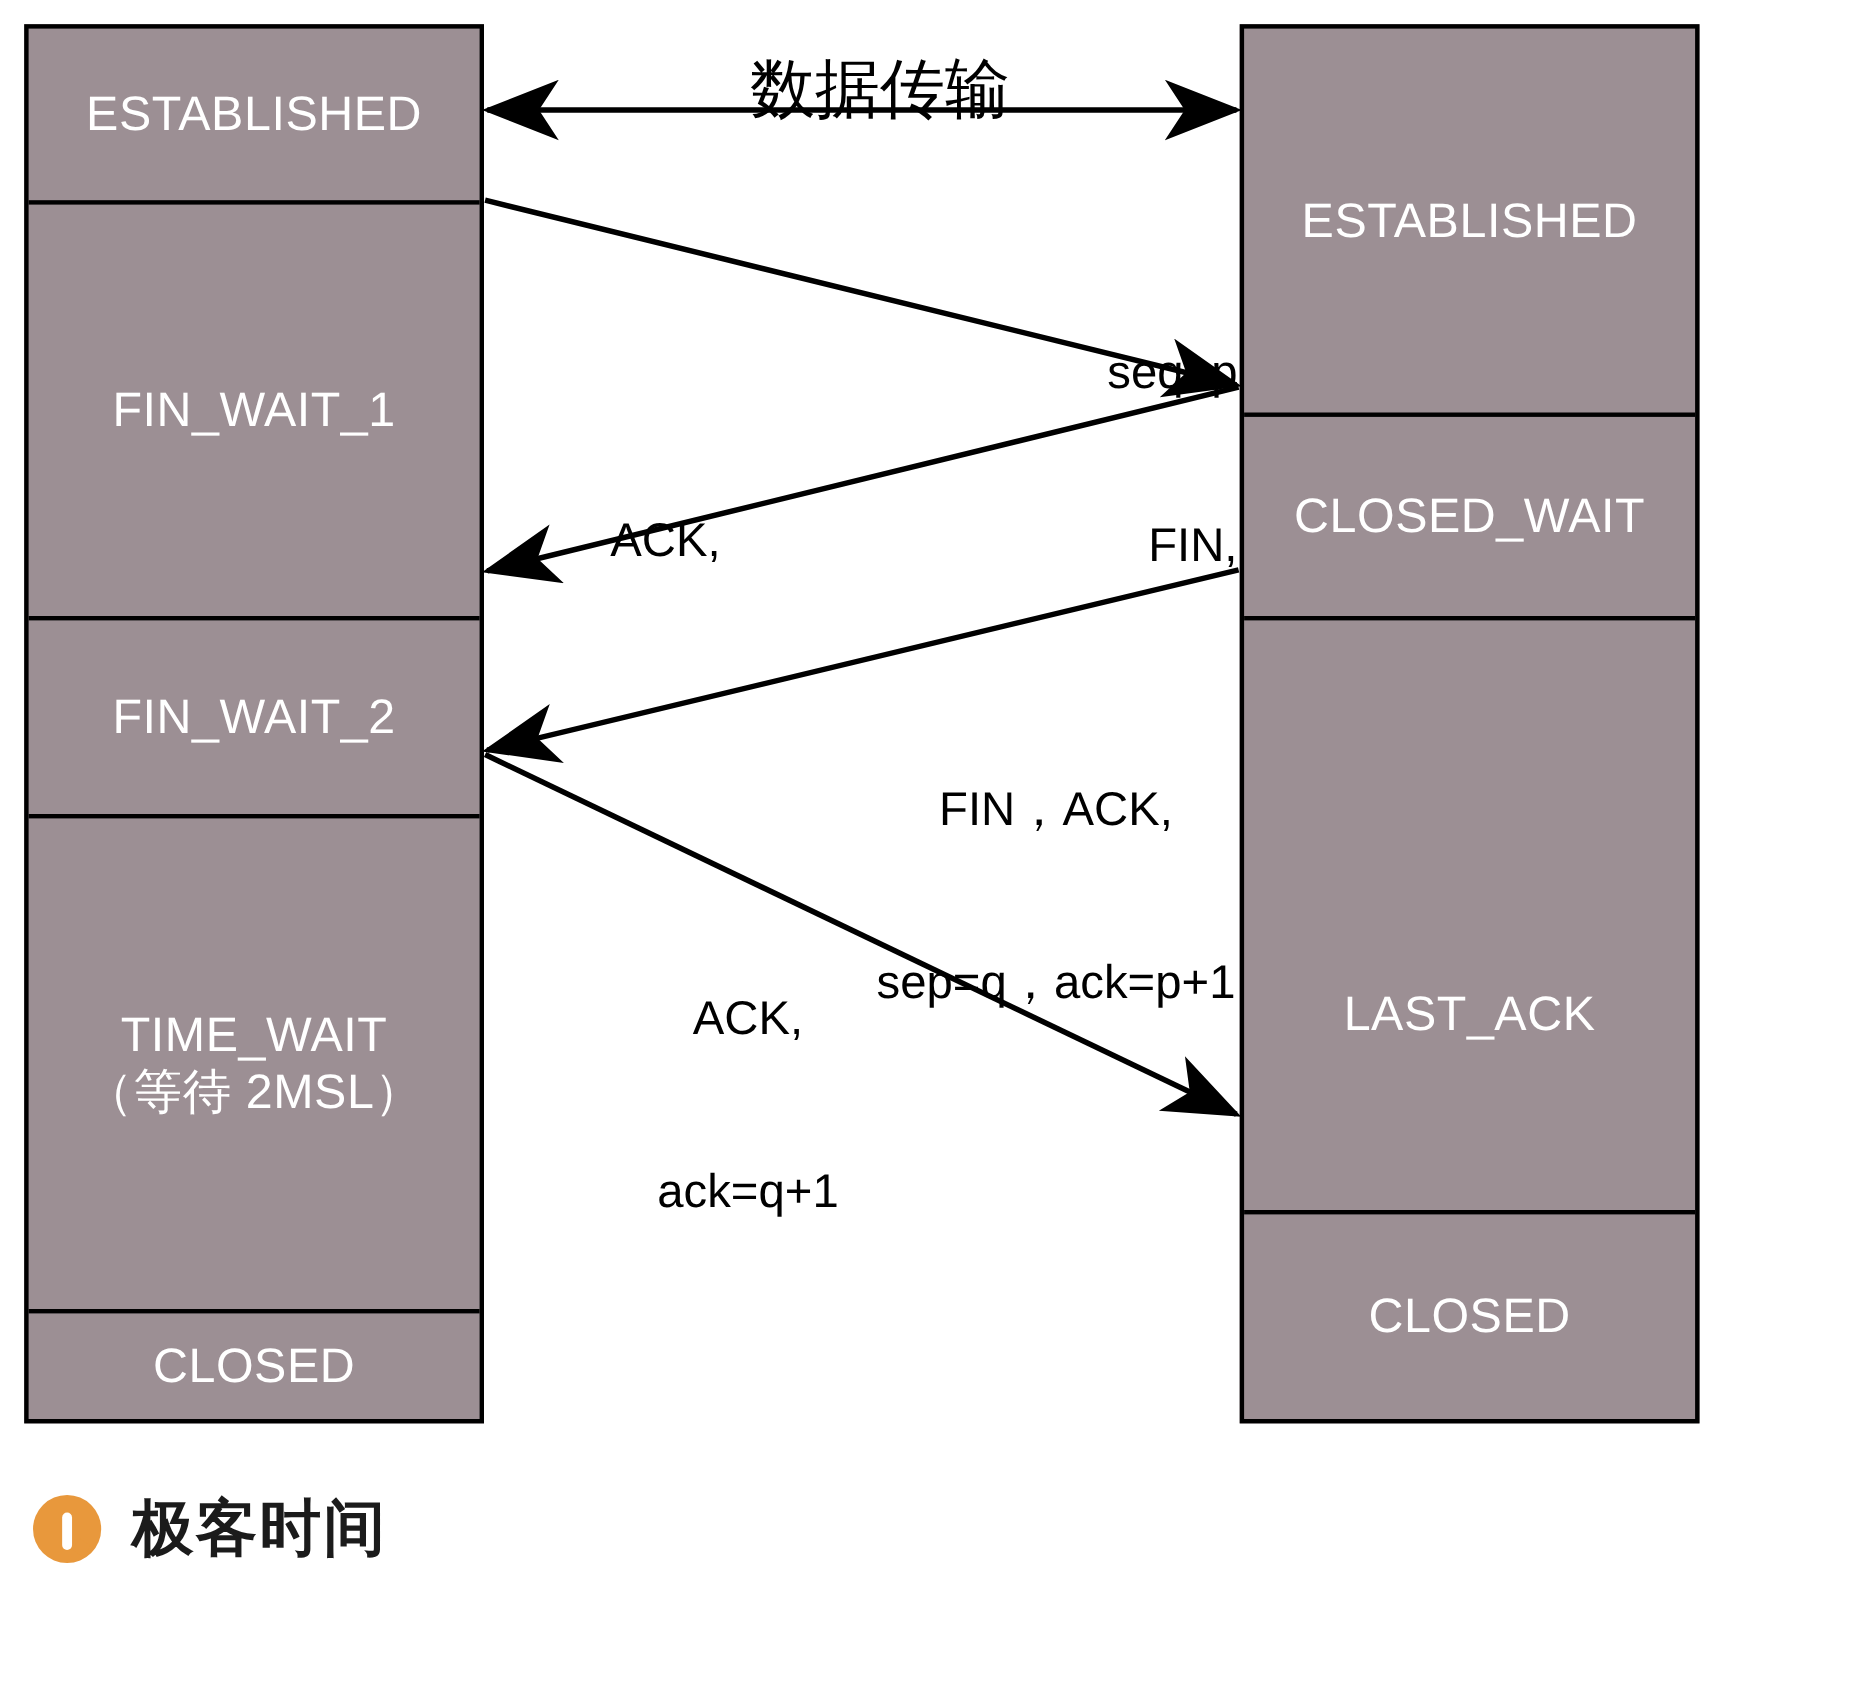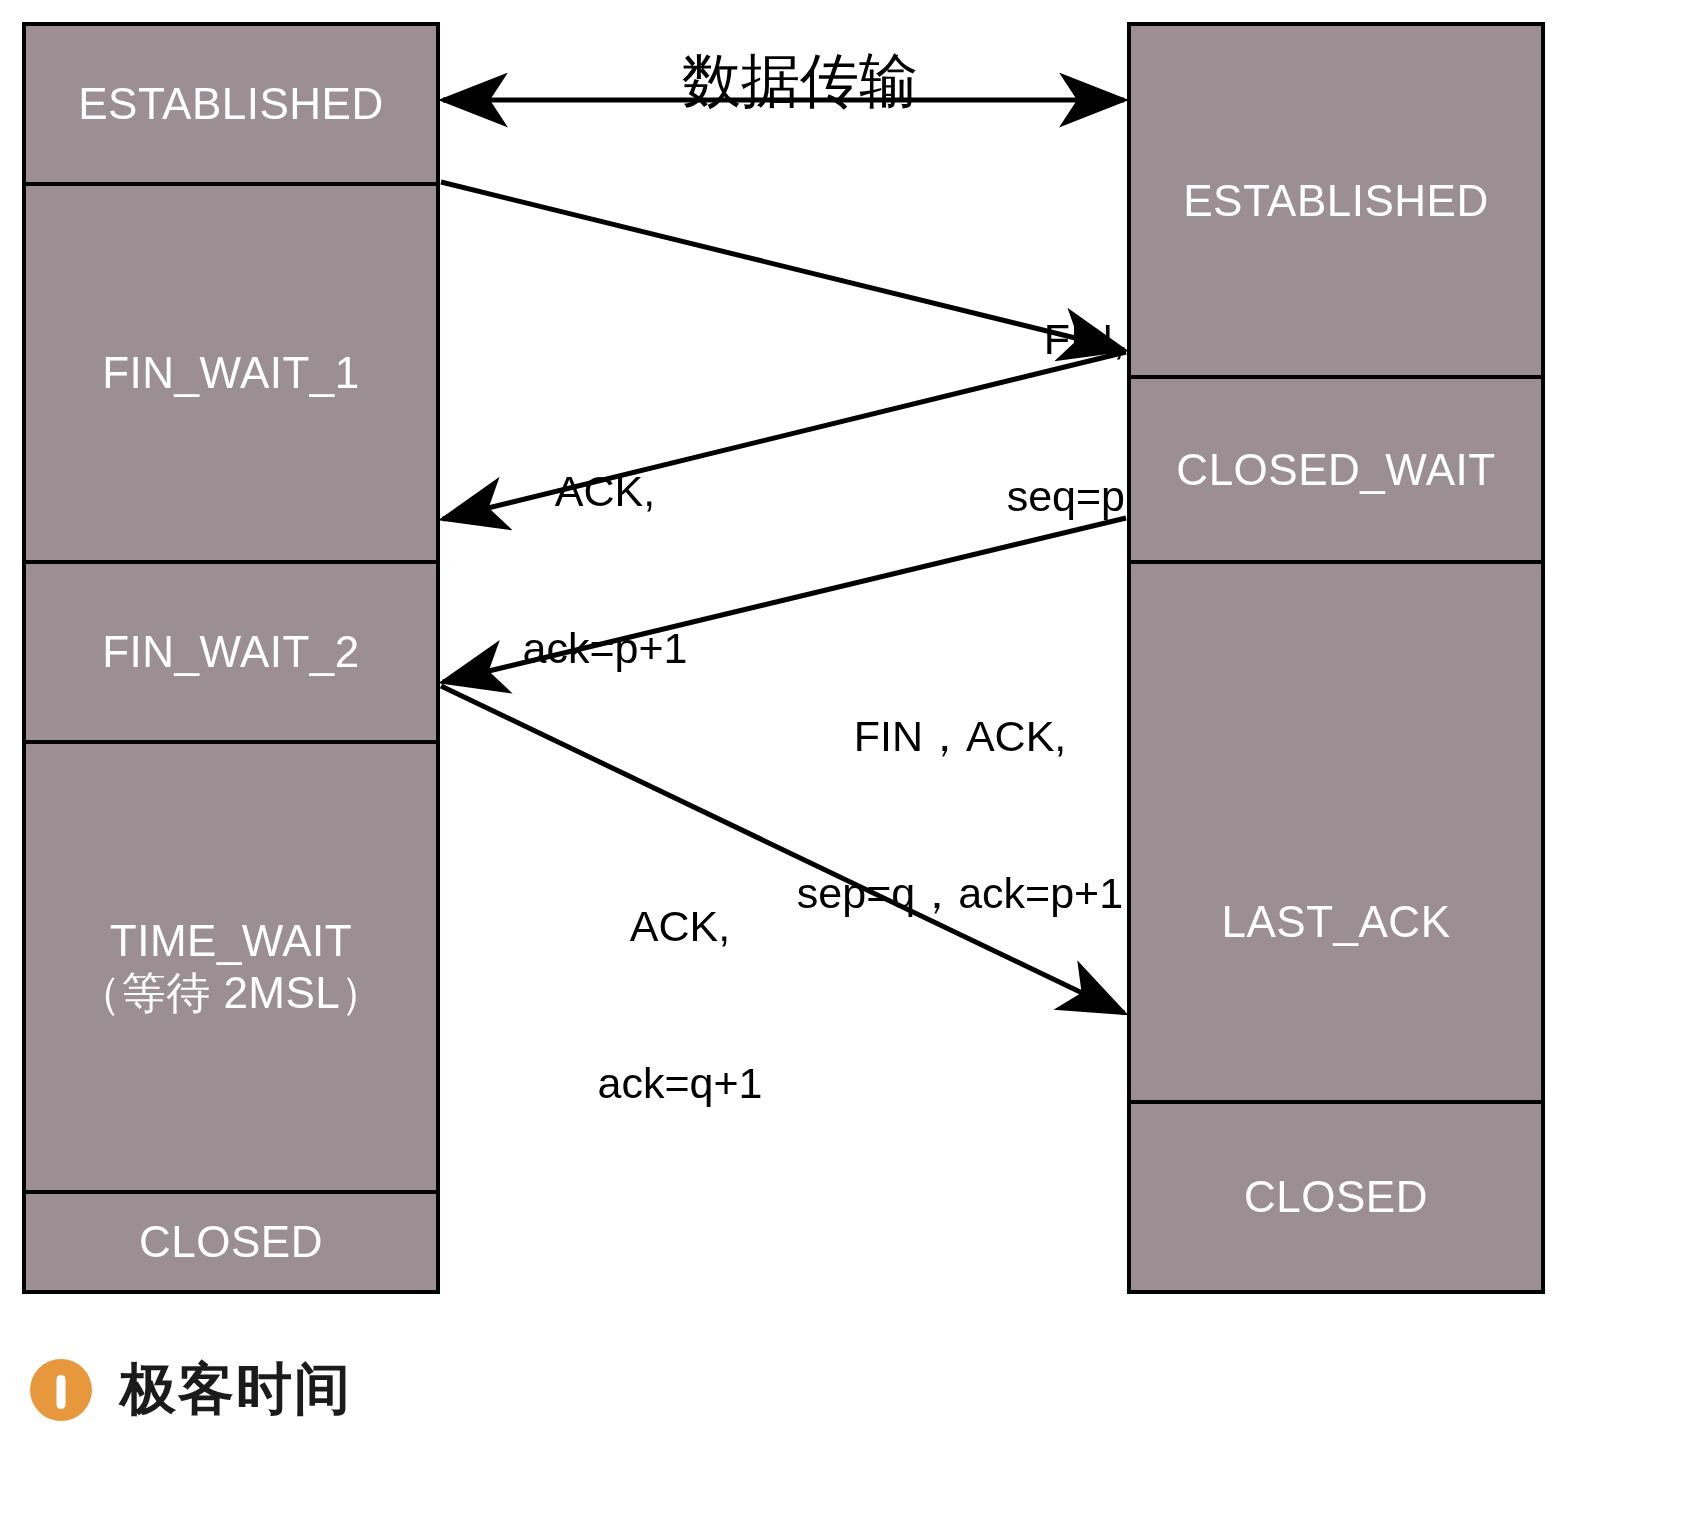--- a/index.html
+++ b/index.html
@@ -198,27 +198,26 @@
     <line x1="1126" y1="518" x2="443" y2="682" stroke="#000" stroke-width="5" marker-end="url(#arrowEnd)"></line>
 
     <line x1="441" y1="686" x2="1124" y2="1013" stroke="#000" stroke-width="5" marker-end="url(#arrowEnd)"></line>
   </svg>
 
   <div id="label-data">
     <span>数据传输</span>
   </div>
 
   <div class="msg right" style="left:860px; top:208px; width:265px;">
+    <div>seq=p</div>
     <div>FIN,</div>
-    <div>seq=p</div>
   </div>
 
   <div class="msg center" style="left:470px; top:360px; width:270px;">
     <div>ACK,</div>
-    <div>ack=p+1</div>
   </div>
 
   <div class="msg center" style="left:760px; top:605px; width:400px;">
     <div>FIN，ACK,</div>
     <div>sep=q，ack=p+1</div>
   </div>
 
   <div class="msg center" style="left:545px; top:795px; width:270px;">
     <div>ACK,</div>
     <div>ack=q+1</div>

